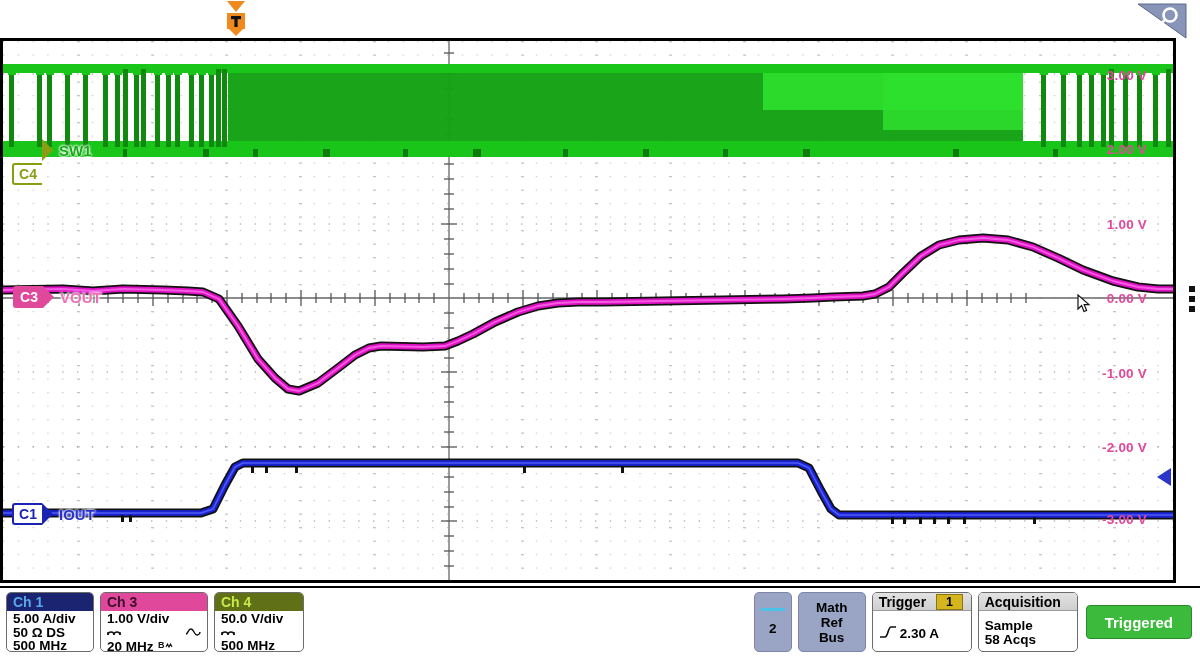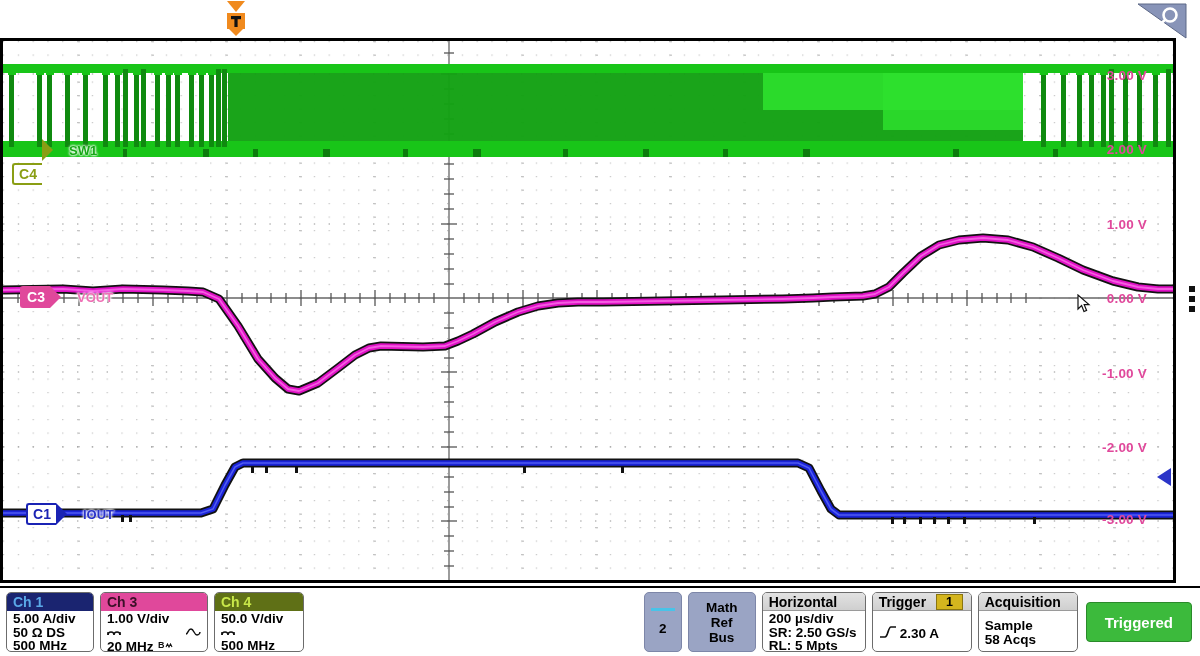--- a/index.html
+++ b/index.html
@@ -63,22 +63,22 @@
     border-radius: 3px 0 0 3px;
     background: #fff;
   }
   .flag-tip {
     width: 0; height: 0;
     border-top: 11px solid transparent;
     border-bottom: 11px solid transparent;
     border-left-width: 11px; border-left-style: solid;
   }
   .ch-name {
-    margin-left: 16px;
-    font-size: 13px; font-weight: bold;
+    margin-left: 6px;
+    font-size: 15px; font-weight: bold;
     text-shadow: 0 0 3px #fff, 0 0 3px #fff, 0 0 2px #fff;
   }
 
   
   .volt-lbl {
     position: absolute;
     right: 26px;
     font-size: 13.5px;
     font-weight: bold;
     color: #e0489b;
@@ -156,21 +156,21 @@
   .trig-num {
     display: inline-block;
     background: #d4b51e;
     border: 1px solid #8a7510;
     color: #000;
     font-size: 12.5px; font-weight: bold;
     padding: 0 9px; margin-left: 10px;
     line-height: 14px;
   }
   .status-btn {
-    height: 40px;
+    height: 34px;
     background: #3cba3c;
     border: 1px solid #2a8a2a;
     border-radius: 4px;
     color: #fff;
     font-size: 15px; font-weight: bold;
     display: flex; align-items: center; justify-content: center;
     padding: 0 18px;
     margin-left: 8px;
     margin-right: 8px;
   }
@@ -500,29 +500,29 @@
       </svg>
 
       <div class="ch-flag" style="left:4px; top:98px;">
         <div class="flag-body" style="border-color:#8a9e14; color:#8a9e14;margin-top:48px;">
           <span>C4</span>
         </div>
         <div class="flag-tip" style="border-left-color:#8a9e14;"></div>
         <span class="ch-name" style="color:#18a818;">SW1</span>
       </div>
 
-      <div class="ch-flag" style="left:12px; top:245px;">
+      <div class="ch-flag" style="left:5px; top:245px;">
         <div class="flag-body" style="border-color:#e0489b; background:#e0489b; color:#ffffff;">
           <span>C3</span>
         </div>
         <div class="flag-tip" style="border-left-color:#e0489b;"></div>
         <span class="ch-name" style="color:#ef6fb5;">VOUT</span>
       </div>
 
-      <div class="ch-flag" style="left:18px; top:462px;">
+      <div class="ch-flag" style="left:4px; top:462px;">
         <div class="flag-body" style="border-color:#1a23b4; color:#1a23b4;">
           <span>C1</span>
         </div>
         <div class="flag-tip" style="border-left-color:#1a23b4;"></div>
         <span class="ch-name" style="color:#2a33c8;">IOUT</span>
       </div>
 
       <div class="gnd-arrow" style="right:2px; top:427px;"></div>
 
       <div class="volt-lbl" style="top:27px;">3.00 V</div>
@@ -623,34 +623,20 @@
       <div class="bar-top"></div>
       <span>2</span>
     </div>
 
     <div class="sq-btn mrb">
       <span>Math</span>
       <span>Ref</span>
       <span>Bus</span>
     </div>
 
-    <div class="badge" style="width:104px;">
-      <div class="badge-hd hd-grad">Horizontal</div>
-      <div class="badge-bd">
-        <div class="row">
-            <span>200 µs/div</span>
-          </div>
-        <div class="row">
-            <span>SR: 2.50 GS/s</span>
-          </div>
-        <div class="row">
-            <span>RL: 5 Mpts</span>
-          </div>
-      </div>
-    </div>
 
     <div class="badge" style="width:100px;">
       <div class="badge-hd hd-grad" style="padding-right:4px;">
         <span>Trigger</span>
         <span class="trig-num">1</span>
       </div>
       <div class="badge-bd">
         <div class="row" style="gap:3px; padding-top:4px;">
           <span>
             <svg width="18" height="14" viewBox="0 0 18 14">

